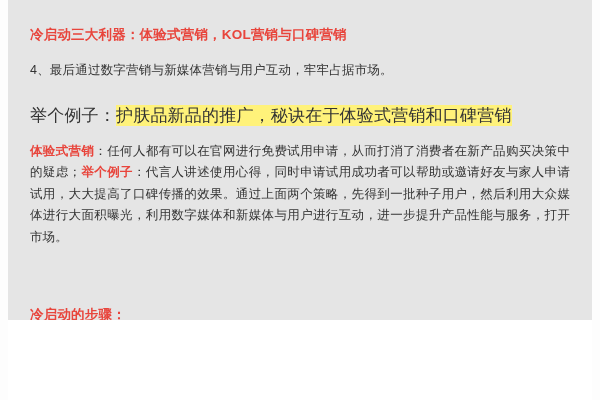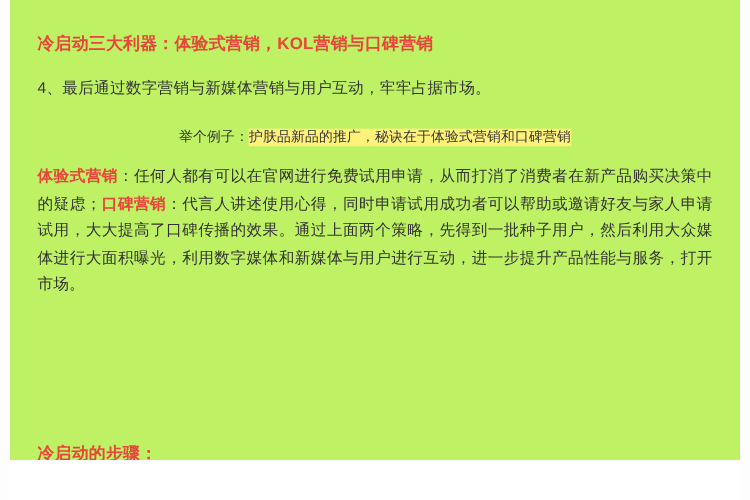--- a/index.html
+++ b/index.html
@@ -9,22 +9,22 @@
   body {
     width: 600px;
     height: 400px;
     overflow: hidden;
     background: #ffffff;
     font-family: "Liberation Sans", "DejaVu Sans", sans-serif;
   }
   .page {
     position: relative;
     width: 600px;
-    height: 368px;
-    background: #bef264;
+    height: 320px;
+    background: #e5e5e5;
     box-sizing: border-box;
     padding: 26px 30px 0 30px;
   }
   .content {
     width: 100%;
   }
   .heading {
     font-size: 13.5px;
     font-weight: bold;
     color: #e8453c;
@@ -33,26 +33,25 @@
     line-height: 1.4;
   }
   .num-item {
     font-size: 12.5px;
     color: #333333;
     line-height: 1.5;
     margin: 0 0 16px 0;
     letter-spacing: 0.2px;
   }
   .example-line {
-    font-size: 11px;
+    font-size: 17px;
     color: #333333;
     line-height: 1.6;
     margin: 22px 0 12px 0;
     letter-spacing: 0.2px;
-    text-align: center;
   }
   .hl {
     background: #fff27a;
     padding: 1px 0;
   }
   .para {
     font-size: 12.5px;
     color: #333333;
     line-height: 1.72;
     margin: 0 0 10px 0;
@@ -118,21 +117,21 @@
   <div class="edge-right"></div>
 
   <div class="content">
 
     <p class="heading">冷启动三大利器：体验式营销，KOL营销与口碑营销</p>
 
     <p class="num-item">4、最后通过数字营销与新媒体营销与用户互动，牢牢占据市场。</p>
 
     <p class="example-line"><span>举个例子：</span><span class="hl">护肤品新品的推广，秘诀在于体验式营销和口碑营销</span></p>
 
-    <p class="para"><span class="red-label">体验式营销</span><span>：任何人都有可以在官网进行免费试用申请，从而打消了消费者在新产品购买决策中的疑虑；</span><span class="red-label">口碑营销</span><span>：代言人讲述使用心得，同时申请试用成功者可以帮助或邀请好友与家人申请试用，大大提高了口碑传播的效果。通过上面两个策略，先得到一批种子用户，然后利用大众媒体进行大面积曝光，利用数字媒体和新媒体与用户进行互动，进一步提升产品性能与服务，打开市场。</span></p>
+    <p class="para"><span class="red-label">体验式营销</span><span>：任何人都有可以在官网进行免费试用申请，从而打消了消费者在新产品购买决策中的疑虑；</span><span class="red-label">举个例子</span><span>：代言人讲述使用心得，同时申请试用成功者可以帮助或邀请好友与家人申请试用，大大提高了口碑传播的效果。通过上面两个策略，先得到一批种子用户，然后利用大众媒体进行大面积曝光，利用数字媒体和新媒体与用户进行互动，进一步提升产品性能与服务，打开市场。</span></p>
 
   </div>
 
   <div class="bottom-partial">
     <p class="heading">冷启动的步骤：</p>
   </div>
 
   <div class="scrollbar-track">
     <div class="scrollbar-thumb"></div>
   </div>

